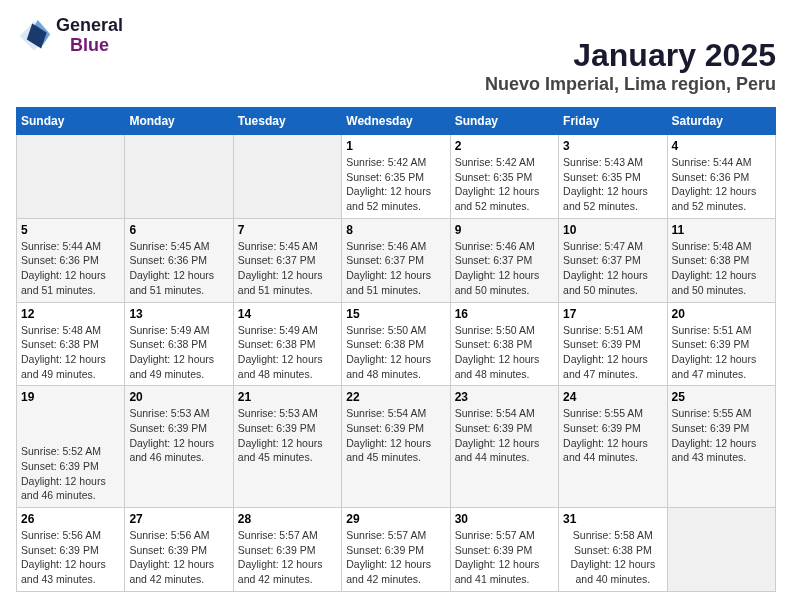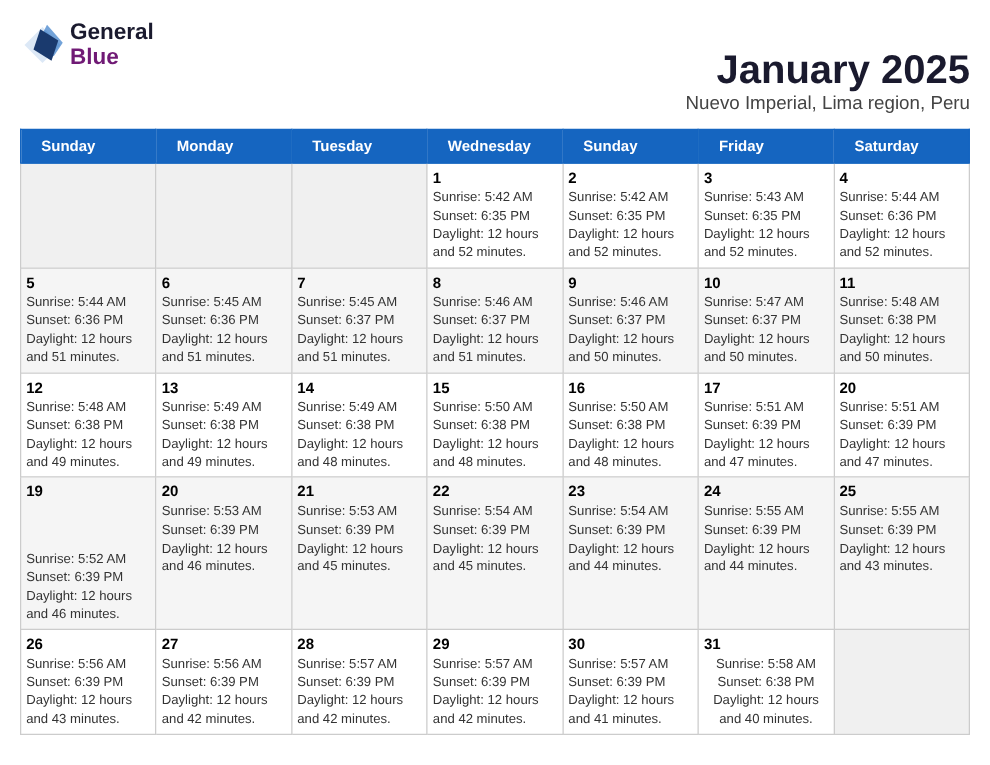--- a/index.html
+++ b/index.html
@@ -13,51 +13,53 @@
     .header {
       display: flex;
       justify-content: space-between;
       align-items: flex-start;
       margin-bottom: 12px;
     }
     .logo {
       display: flex;
       align-items: center;
       gap: 4px;
+      text-align: center;
     }
     .logo-text {
       font-size: 18px;
       font-weight: bold;
       color: #1a1a2e;
       line-height: 1.1;
     }
     .logo-blue { color: #701a75; }
     .logo-icon {
       width: 36px;
       height: 36px;
     }
     .title-area { text-align: right; margin-top: 21px; }
     .month-title {
       font-size: 32px;
       font-weight: bold;
       color: #1a1a2e;
     }
     .location {
-      font-size: 15px;
+      font-size: 18px;
       color: #444;
+      font-weight: bold;
     }
     .calendar {
       width: 100%;
       border-collapse: collapse;
       font-size: 11px;
     }
     .calendar th {
       background: #1565c0;
       color: #fff;
-      padding: 6px 16px;
+      padding: 6px 4px;
       text-align: left;
       font-size: 12px;
       font-weight: bold;
       border: 1px solid #1565c0;
     }
     .calendar td {
       border: 1px solid #ccc;
       vertical-align: top;
       padding: 4px;
       width: 108px;

